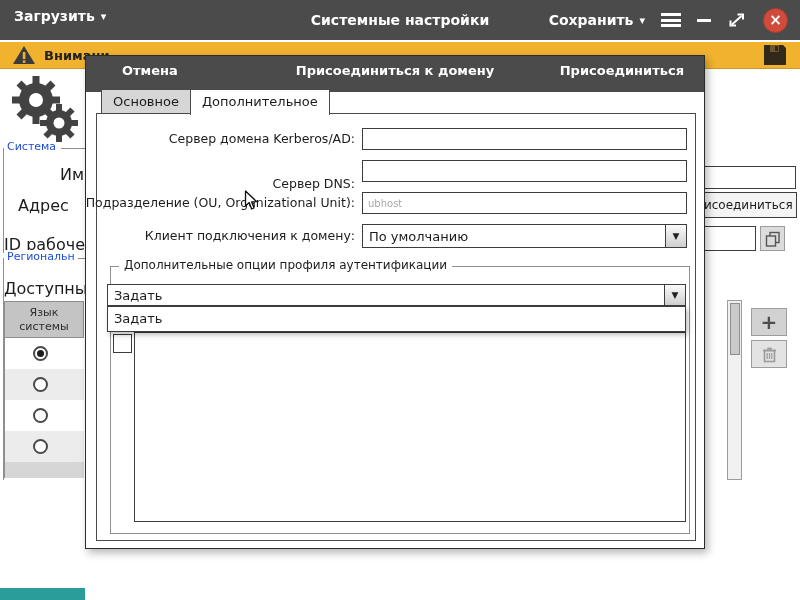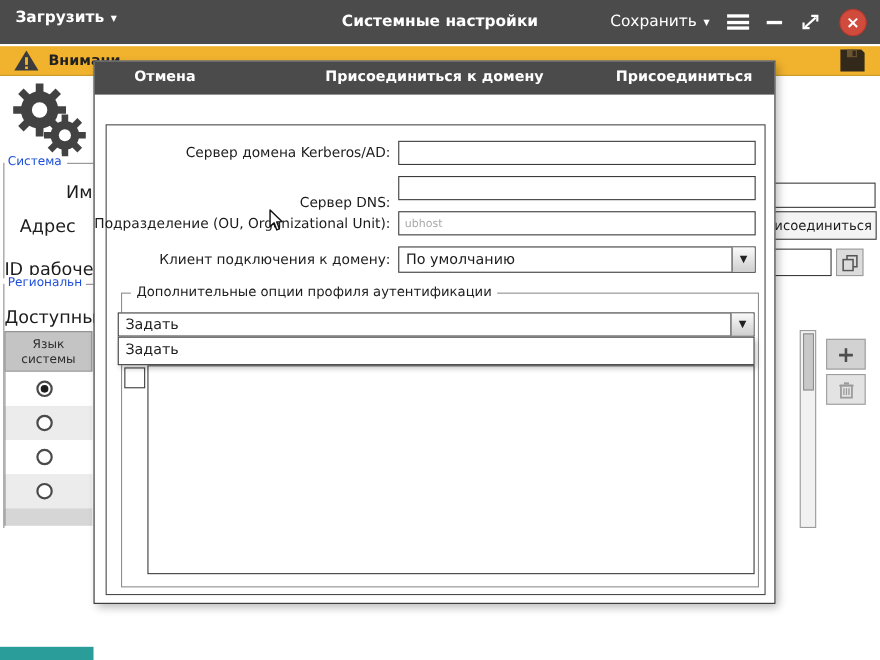--- a/index.html
+++ b/index.html
@@ -5,21 +5,21 @@
   * { margin:0; padding:0; box-sizing:border-box; }
   body { font-family:"DejaVu Sans", sans-serif; font-size:13px; color:#1c1c1c; }
   .screen { position:relative; width:800px; height:600px; background:#ffffff; overflow:hidden; }
   .abs { position:absolute; }
 
   
   .topbar { position:absolute; left:0; top:0; width:800px; height:40px; background:#4b4b4b; }
   .tb-btn { position:absolute; top:0; height:32px; display:flex; align-items:center; color:#fff; font-weight:bold; font-size:14px; }
   .tb-title { position:absolute; left:0; right:0; top:0; height:40px; line-height:40px; text-align:center; color:#fff; font-weight:bold; font-size:14px; }
   .tb-right { position:absolute; right:12px; top:0; height:40px; display:flex; align-items:center; gap:16px; color:#fff; }
-  .tb-btn-inline { display:flex; align-items:center; font-weight:normal; font-size:14px;margin-left:12px; }
+  .tb-btn-inline { display:flex; align-items:center; font-weight:bold; font-size:14px;margin-left:12px; }
   .caret { font-size:11px; margin-left:6px; }
   .hamburger { width:20px; height:14px; display:flex; flex-direction:column; justify-content:space-between; }
   .hamburger i { display:block; height:3px; background:#fff; }
   .min-bar { width:14px; height:3px; background:#fff; }
   .close-btn { width:25px; height:25px; border-radius:50%; background:#d14b3d; border:1px solid #b13a2e; color:#fff; font-weight:bold; font-size:15px; display:flex; align-items:center; justify-content:center; line-height:1; }
 
   
   .warnbar { position:absolute; left:0; top:42px; width:800px; height:27px; background:#f1b22e; border-bottom:1px solid #c89a28; display:flex; align-items:center; padding:0 12px; gap:8px; }
   .warn-text { font-size:13px; font-weight:bold; color:#222; white-space:nowrap; }
   .floppy { margin-left:auto; }
@@ -39,21 +39,21 @@
   .inp { border:1px solid #3c3c3c; background:#fff; height:22px; font-family:"DejaVu Sans",sans-serif; font-size:10px; padding:0 5px; color:#1c1c1c; }
   .inp::placeholder { color:#a9a9a9; }
   .bg-join-btn { background:#f4f4f4; border:1px solid #3c3c3c; display:flex; align-items:center; justify-content:center; font-size:12px; white-space:nowrap; overflow:hidden; }
   .icon-btn { border:1px solid #9c9c9c; background:#dcdcdc; display:flex; align-items:center; justify-content:center; }
   .plus { font-size:20px; font-weight:bold; color:#4e4e4e; line-height:1; }
   .vscroll { background:#f1f1f1; border:1px solid #9c9c9c; }
   .vthumb { margin:2px auto 0; width:10px; height:52px; background:#c9c9c9; border:1px solid #8e8e8e; }
 
   
   .modal { position:absolute; left:85px; top:55px; width:620px; height:494px; background:#fff; border:1px solid #2b2b2b; z-index:10; box-shadow:3px 4px 8px rgba(0,0,0,.28); }
-  .modal-header { position:relative; height:30px; background:#4b4b4b; color:#fff; }
+  .modal-header { position:relative; height:36px; background:#4b4b4b; color:#fff; }
   .mh-cancel { position:absolute; left:36px; top:0; line-height:30px; font-size:13px; font-weight:bold; }
   .mh-title { display:block; text-align:center; line-height:30px; font-size:13px; font-weight:bold;border-radius:8px; }
   .mh-join { position:absolute; right:20px; top:0; line-height:30px; font-size:13px; font-weight:bold; }
   .tabs { position:absolute; left:15px; top:33px; display:flex; z-index:5; }
   .tab { border:1px solid #4a4a4a; background:#d6d6d6; padding:0 11px; height:25px; line-height:24px; font-size:13px; }
   .tab.active { background:#fff; border-bottom:none; height:26px; }
   .tab + .tab { margin-left:-1px; }
   .panel { position:absolute; left:10px; top:57px; width:600px; height:428px; border:1px solid #4a4a4a; background:#fff; z-index:1; }
   .flabel { position:absolute; right:340px; white-space:nowrap; line-height:22px; font-size:12.5px; }
   .pinp { position:absolute; left:265px; width:325px; }
@@ -207,20 +207,24 @@
   </div>
 
   <div class="abs" style="left:0;top:588px;width:85px;height:12px;background:#2a9c9a"></div>
 
   <div class="modal">
     <div class="modal-header">
       <span class="mh-cancel">Отмена</span>
       <span class="mh-title">Присоединиться к домену</span>
       <span class="mh-join">Присоединиться</span>
     </div>
+    <div class="tabs">
+      <div class="tab">Основное</div>
+      <div class="tab active">Дополнительное</div>
+    </div>
     <div class="panel">
       <div class="flabel" style="top:14px">Сервер домена Kerberos/AD:</div>
       <input class="inp pinp" style="top: 14px;">
 
       <div class="flabel" style="top:59px">Сервер DNS:</div>
       <input class="inp pinp" style="top: 46px;">
 
       <div class="flabel" style="top:78px">Подразделение (OU, Organizational Unit):</div>
       <input class="inp pinp" style="top: 78px;" placeholder="ubhost">
 

